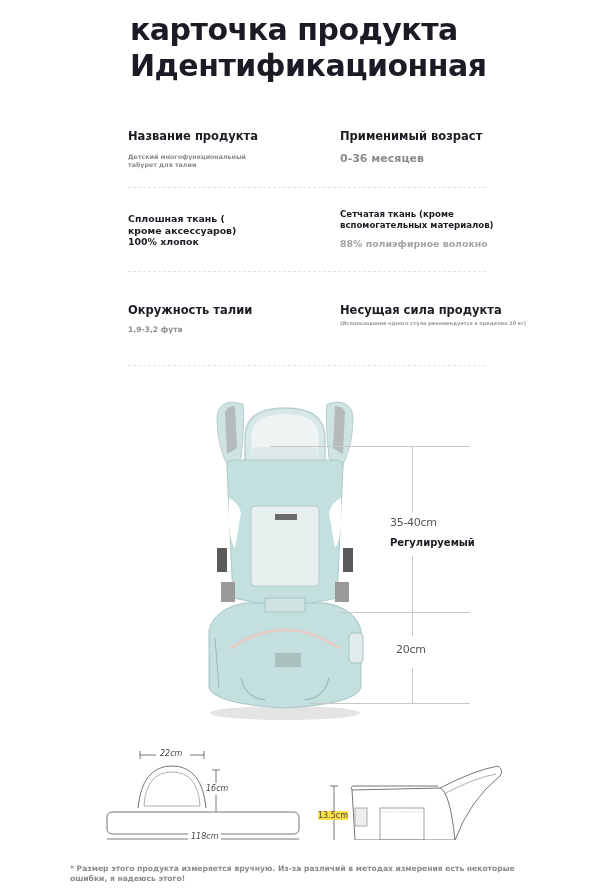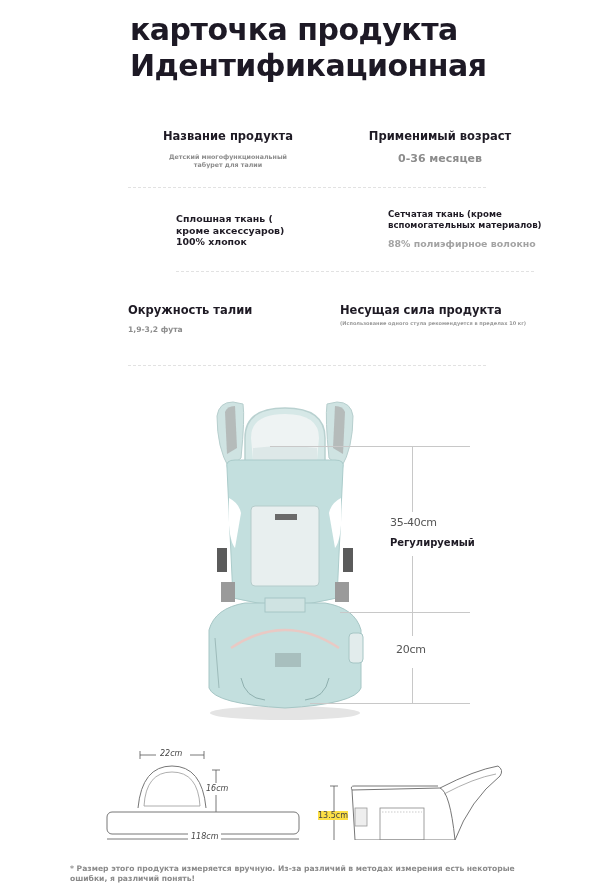--- a/index.html
+++ b/index.html
@@ -46,36 +46,36 @@
 </head>
 <body>
 
 <div class="title">
   <div>карточка продукта</div>
   <div>Идентификационная</div>
 </div>
 
 <div class="spec-grid">
 
-  <div class="spec-row" style="top:0; height:65px;text-align:center;">
+  <div class="spec-row" style="top:0; height:65px;">
     <div class="cell left" style="top:4px;">
       <div class="label">Название продукта</div>
       <div class="value" style="margin-top:10px; font-size:6.3px; line-height:8px;">
         <div>Детский многофункциональный</div>
         <div>табурет для талии</div>
       </div>
     </div>
     <div class="cell right" style="top:4px;">
       <div class="label">Применимый возраст</div>
       <div class="value" style="margin-top:11px; font-size:11px;">0-36 месяцев</div>
     </div>
     <div class="divider" style="top:62px;"></div>
   </div>
 
-  <div class="spec-row" style="position:absolute; top:80px; height:72px;margin-left:48px;">
+  <div class="spec-row" style="position:absolute; top:80px; height:72px;">
     <div class="cell left" style="top:8px;">
       <div class="label" style="font-size:9.4px; line-height:11.5px;">
         <div>Сплошная ткань (</div>
         <div>кроме аксессуаров)</div>
         <div>100% хлопок</div>
       </div>
     </div>
     <div class="cell right" style="top:4px;">
       <div class="label small">
         <div>Сетчатая ткань (кроме</div>
@@ -191,14 +191,14 @@
     <rect x="45" y="68" width="12" height="18" fill="#eee" stroke="#999" stroke-width="0.8"></rect>
 
     <rect x="70" y="68" width="44" height="32" fill="none" stroke="#888" stroke-width="0.8"></rect>
     <line x1="72" y1="72" x2="112" y2="72" stroke="#aaa" stroke-width="0.6" stroke-dasharray="1.5 1.5"></line>
   </svg>
   <div class="schem-text" style="left:8px; top:71px; background:#fde047;">13.5cm</div>
 </div>
 
 <div class="footnote">
   <div>* Размер этого продукта измеряется вручную. Из-за различий в методах измерения есть некоторые</div>
-  <div>ошибки, я различий понять!</div>
+  <div>ошибки, я надеюсь этого!</div>
 </div>
 
 </body></html>

